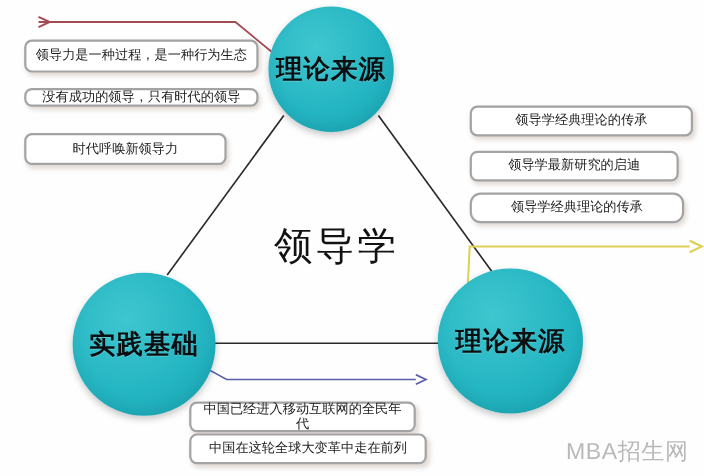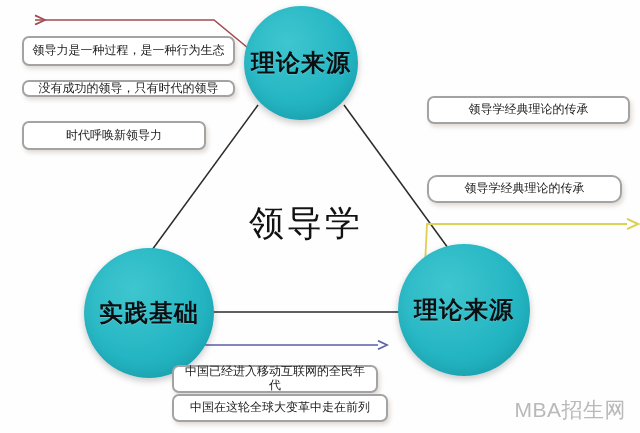--- a/index.html
+++ b/index.html
@@ -37,21 +37,21 @@
   }
   .circle-label {
     color: #0b0f12;
     font-weight: bold;
     font-size: 24px;
     letter-spacing: 1px;
     text-shadow: 0 1px 0 rgba(255,255,255,0.18);
     white-space: nowrap;
   }
   #circle-top      { left: 244px; top: 6px;   width: 114px; height: 114px; }
-  #circle-left     { left: 84px;  top: 248px; width: 130px; height: 130px; }
+  #circle-left     { left: 66px;  top: 248px; width: 130px; height: 130px; }
   #circle-right    { left: 398px; top: 244px; width: 132px; height: 132px; }
 
   
   .box {
     position: absolute;
     background: #ffffff;
     border: 2px solid #a3a3a3;
     border-radius: 7px;
     box-shadow: 2px 3px 4px rgba(150,130,110,0.28);
     display: flex;
@@ -147,20 +147,21 @@
 
   <div id="circle-right" class="circle">
     <span class="circle-label">理论来源</span>
   </div>
 
   <div id="box-l1" class="box">领导力是一种过程，是一种行为生态</div>
   <div id="box-l2" class="box">没有成功的领导，只有时代的领导</div>
   <div id="box-l3" class="box">时代呼唤新领导力</div>
 
   <div id="box-r1" class="box">领导学经典理论的传承</div>
+  <div id="box-r2" class="box">领导学最新研究的启迪</div>
   <div id="box-r3" class="box">领导学经典理论的传承</div>
 
   <div id="box-b1" class="box">中国已经进入移动互联网的全民年代</div>
   <div id="box-b2" class="box">中国在这轮全球大变革中走在前列</div>
 
   <div id="watermark">MBA招生网</div>
 
 </div>
 
 </body></html>

